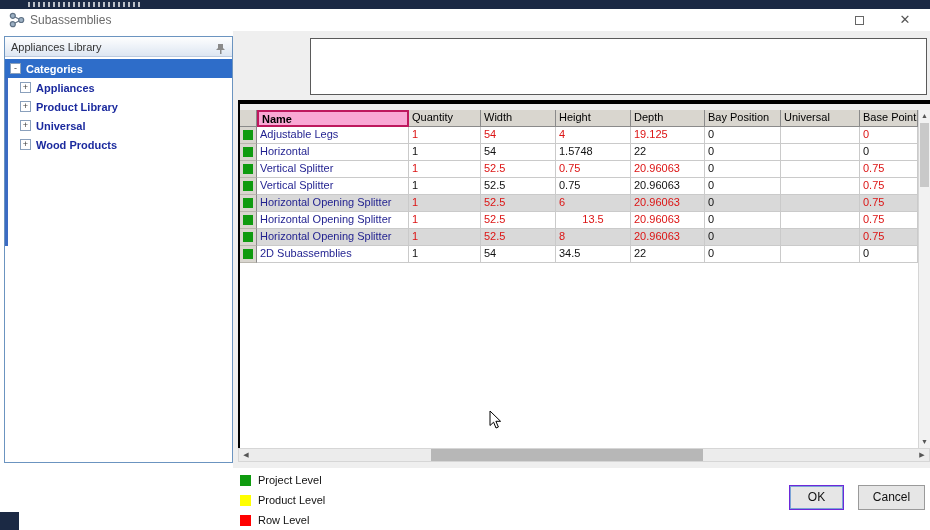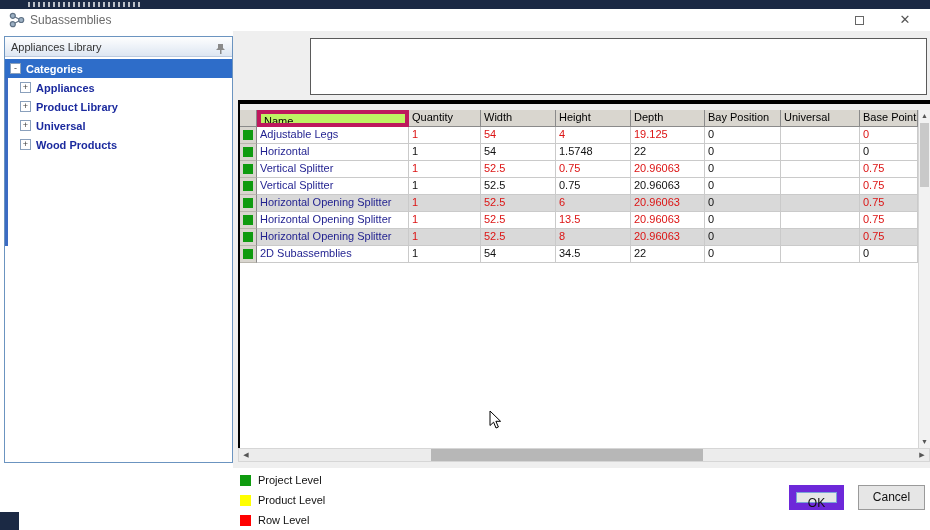--- a/index.html
+++ b/index.html
@@ -40,21 +40,21 @@
     font-size:9px; line-height:9px; text-align:center; margin-right:5px; font-weight:normal; }
 
   
   .grid-wrap { position:absolute; left:238px; top:100px; width:692px; height:348px;
     border-top:4px solid #000; border-left:2px solid #000; background:#fff; }
   .grid-gap { height:6px; background:#efefef; }
   .grid-header { display:flex; height:17px; }
   .gh-cell { flex:0 0 auto; background:#d9d6cf; border-right:1px solid #8a8a8a; border-bottom:1px solid #8a8a8a;
     font-size:11px; color:#000; padding:1px 3px; white-space:nowrap; overflow:hidden; }
   .gh-corner { width:17px; flex:0 0 17px; }
-  .gh-name { background:#bef264; border:4px solid #be185d; }
+  .gh-name { background:#f9a8d4; border:2px solid #be185d;font-weight:bold; }
   .g-row { display:flex; height:17px; background:#fff; }
   .g-row.gray { background:#d9d9d9; }
   .g-row.gray .g-cell { background:#d9d9d9; }
   .g-ind { width:17px; flex:0 0 17px; background:#d9d6cf; border-right:1px solid #8a8a8a; border-bottom:1px solid #b9b6ae;
     display:flex; align-items:center; justify-content:center; }
   .g-ind .sq { width:10px; height:10px; background:#0f9b0f; }
   .g-cell { flex:0 0 auto; border-right:1px solid #cacaca; border-bottom:1px solid #cacaca;
     font-size:11px; padding:1px 3px; white-space:nowrap; overflow:hidden; background:#fff; }
   .c-navy { color:#1f1f8f; }
   .c-red { color:#dc1414; }
@@ -73,21 +73,21 @@
 
   
   .legend { position:absolute; left:240px; top:470px; }
   .legend-item { height:20px; display:flex; align-items:center; }
   .legend-item .sw { width:11px; height:11px; flex:0 0 11px; }
   .legend-item .lbl { margin-left:7px; font-size:11px; color:#111; }
 
   
   .dlg-btn { position:absolute; top:485px; height:25px; background:#e6e6e6; border:1px solid #9a9a9a;
     font-size:12px; color:#111; text-align:center; line-height:22px; cursor:default; }
-  .btn-ok { left:789px; width:55px; border:7px solid #6d28d9; box-shadow:0 0 0 1px #7aa3d6 inset; }
+  .btn-ok { left:789px; width:55px; border:1px solid #6d28d9; box-shadow:0 0 0 1px #7aa3d6 inset; }
   .btn-cancel { left:858px; width:67px; }
 
   .cursor { position:absolute; left:489px; top:410px; }
 </style>
 </head>
 <body>
 
 <div id="screen">
 
   <div class="top-strip"></div>
@@ -227,21 +227,21 @@
           <div class="g-cell c-k" style="width: 79px;"></div>
           <div class="g-cell c-red" style="width: 58px;">0.75</div>
         </div>
         <div class="g-row">
           <div class="g-ind">
             <span class="sq"></span>
           </div>
           <div class="g-cell c-navy" style="width: 152px;">Horizontal Opening Splitter</div>
           <div class="g-cell c-red" style="width: 72px;">1</div>
           <div class="g-cell c-red" style="width: 75px;">52.5</div>
-          <div class="g-cell c-red" style="width: 75px;">13.5</div>
+          <div class="g-cell c-red" style="width: 75px; text-align: center;">13.5</div>
           <div class="g-cell c-red" style="width: 74px;">20.96063</div>
           <div class="g-cell c-k" style="width: 76px;">0</div>
           <div class="g-cell c-k" style="width: 79px;"></div>
           <div class="g-cell c-red" style="width: 58px;">0.75</div>
         </div>
         <div class="g-row gray">
           <div class="g-ind">
             <span class="sq"></span>
           </div>
           <div class="g-cell c-navy" style="width: 152px;">Horizontal Opening Splitter</div>

